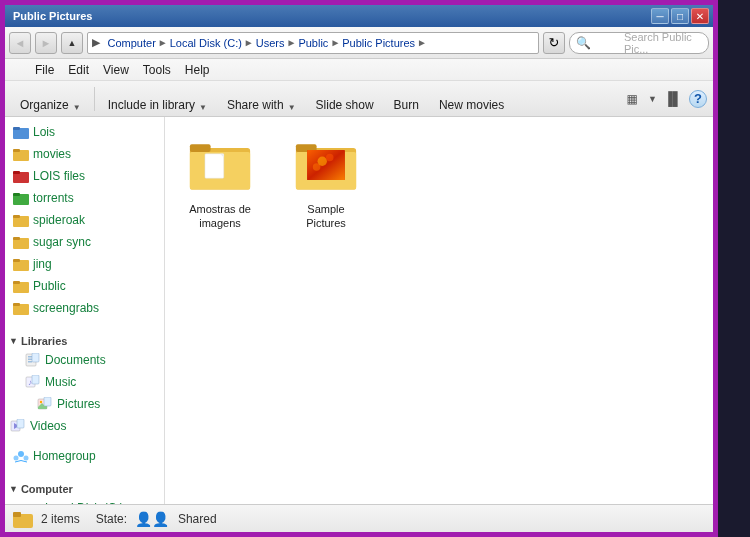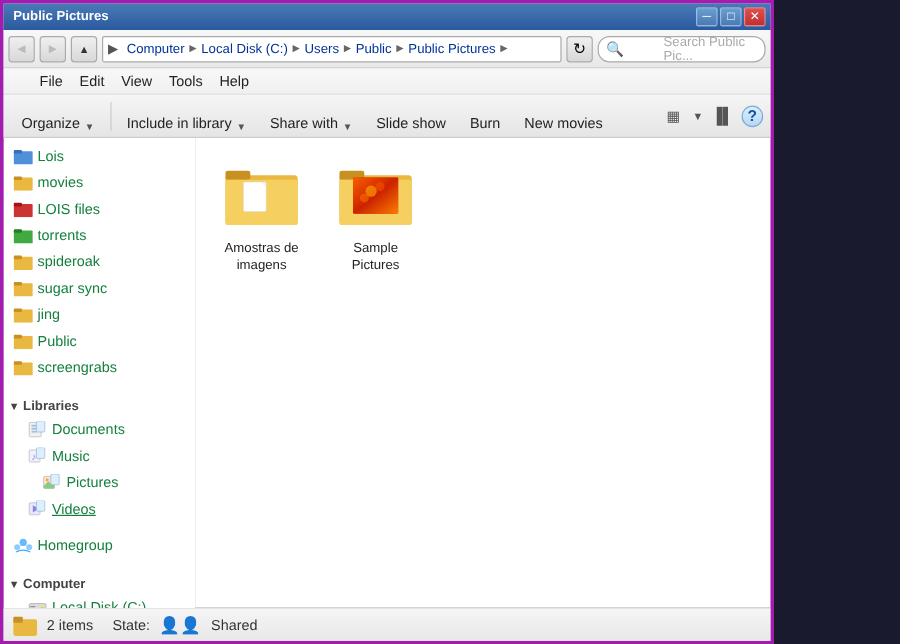--- a/index.html
+++ b/index.html
@@ -7,23 +7,23 @@
       width: 750px;
       height: 537px;
       font-family: 'Segoe UI', Tahoma, Arial, sans-serif;
       font-size: 12px;
       background: #1a1a2e;
       overflow: hidden;
     }
 
     
     .window {
-      width: 645px;
+      width: 718px;
       height: 537px;
-      border: 3px solid #a21caf;
+      border: 5px solid #a21caf;
       display: flex;
       flex-direction: column;
       background: #f0f0f0;
     }
 
     
     .titlebar {
       height: 22px;
       background: linear-gradient(to bottom, #4a7ab5 0%, #2a5a9f 100%);
       display: flex;
@@ -261,21 +261,21 @@
     
     .content-pane {
       flex: 1;
       background: white;
       overflow-y: auto;
       overflow-x: hidden;
       padding: 10px;
       display: flex;
       flex-wrap: wrap;
       align-content: flex-start;
-      gap: 5px;
+      gap: 16px;
     }
     .content-pane::-webkit-scrollbar { width: 8px; }
     .content-pane::-webkit-scrollbar-track { background: #f5f5f5; }
     .content-pane::-webkit-scrollbar-thumb { background: #ccc; }
 
     .folder-item {
       display: flex;
       flex-direction: column;
       align-items: center;
       width: 90px;
@@ -520,21 +520,21 @@
         <span class="sidebar-icon">
           <svg width="16" height="14" viewBox="0 0 16 14">
             <rect x="1" y="2" width="9" height="10" rx="1" fill="#ffe0e0" stroke="#aaa" stroke-width="0.5"></rect>
             <circle cx="4" cy="5" r="1.2" fill="#ffaa00"></circle>
             <path d="M1 10 L5 6 L8 9 L10 7 L10 12 L1 12Z" fill="#88cc88"></path>
             <rect x="7" y="0" width="7" height="9" rx="1" fill="#ddeeff" stroke="#88aacc" stroke-width="0.5"></rect>
           </svg>
         </span>
         <span>Pictures</span>
       </div>
-      <div class="sidebar-item" style="padding-left:20px;text-decoration:underline;">
+      <div class="sidebar-item" style="padding-left:5px;">
         <span class="sidebar-icon">
           <svg width="16" height="14" viewBox="0 0 16 14">
             <rect x="1" y="2" width="9" height="10" rx="1" fill="#e8e8ff" stroke="#aaa" stroke-width="0.5"></rect>
             <polygon points="4,4 4,10 9,7" fill="#8888dd"></polygon>
             <rect x="7" y="0" width="7" height="9" rx="1" fill="#ddeeff" stroke="#88aacc" stroke-width="0.5"></rect>
           </svg>
         </span>
         <span>Videos</span>
       </div>
 

